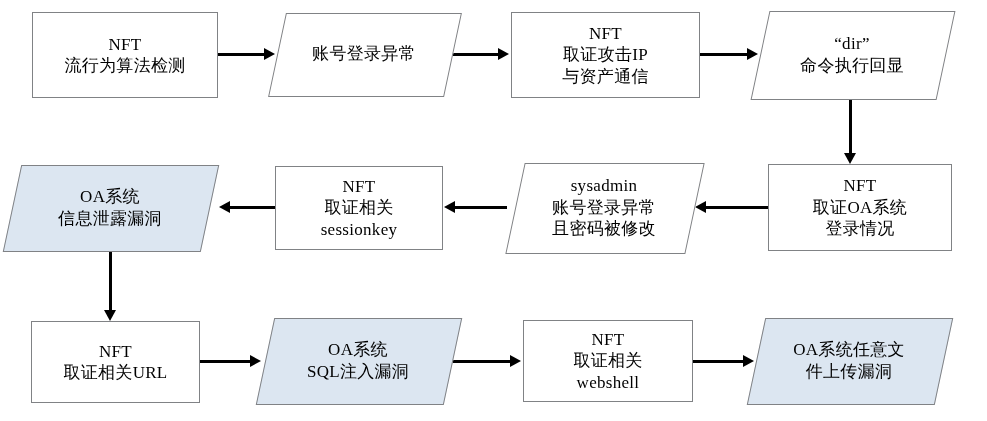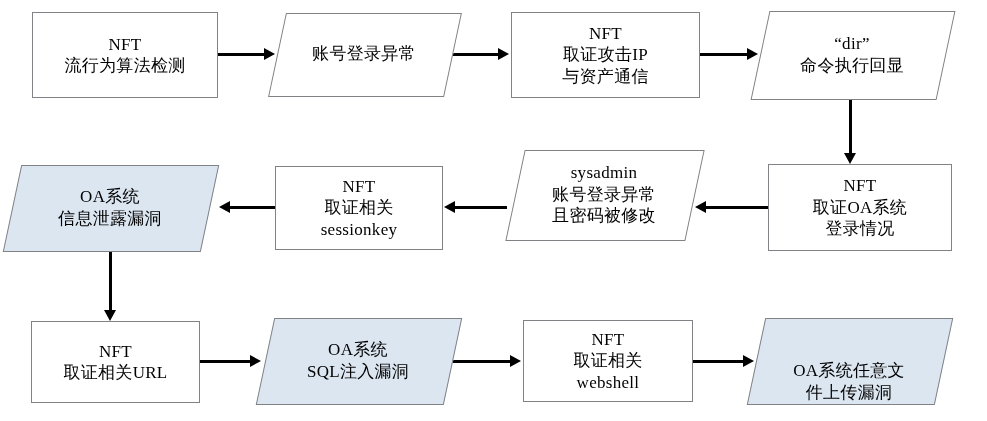--- a/index.html
+++ b/index.html
@@ -146,21 +146,21 @@
     <span class="label">“dir”
 命令执行回显</span>
   </div>
 
   <div class="node rect" style="left:768px; top:164px; width:184px; height:87px;">
     <span class="label">NFT
 取证OA系统
 登录情况</span>
   </div>
 
-  <div class="node para" style="left:515px; top:150px; width:178px; height:89px;align-items:center;">
+  <div class="node para" style="left:515px; top:163px; width:178px; height:89px;align-items:center;">
     <span class="skin"></span>
     <span class="label">sysadmin
 账号登录异常
 且密码被修改</span>
   </div>
 
   <div class="node rect" style="left:275px; top:166px; width:168px; height:84px;">
     <span class="label">NFT
 取证相关
 sessionkey</span>
@@ -182,19 +182,19 @@
     <span class="label">OA系统
 SQL注入漏洞</span>
   </div>
 
   <div class="node rect" style="left:523px; top:320px; width:170px; height:82px;">
     <span class="label">NFT
 取证相关
 webshell</span>
   </div>
 
-  <div class="node para shaded" style="left:756px; top:318px; width:186px; height:85px;align-items:flex-end;">
+  <div class="node para shaded" style="left:756px; top:318px; width:186px; height:85px;">
     <span class="skin"></span>
     <span class="label">OA系统任意文
 件上传漏洞</span>
   </div>
 
 </div>
 
 </body></html>

